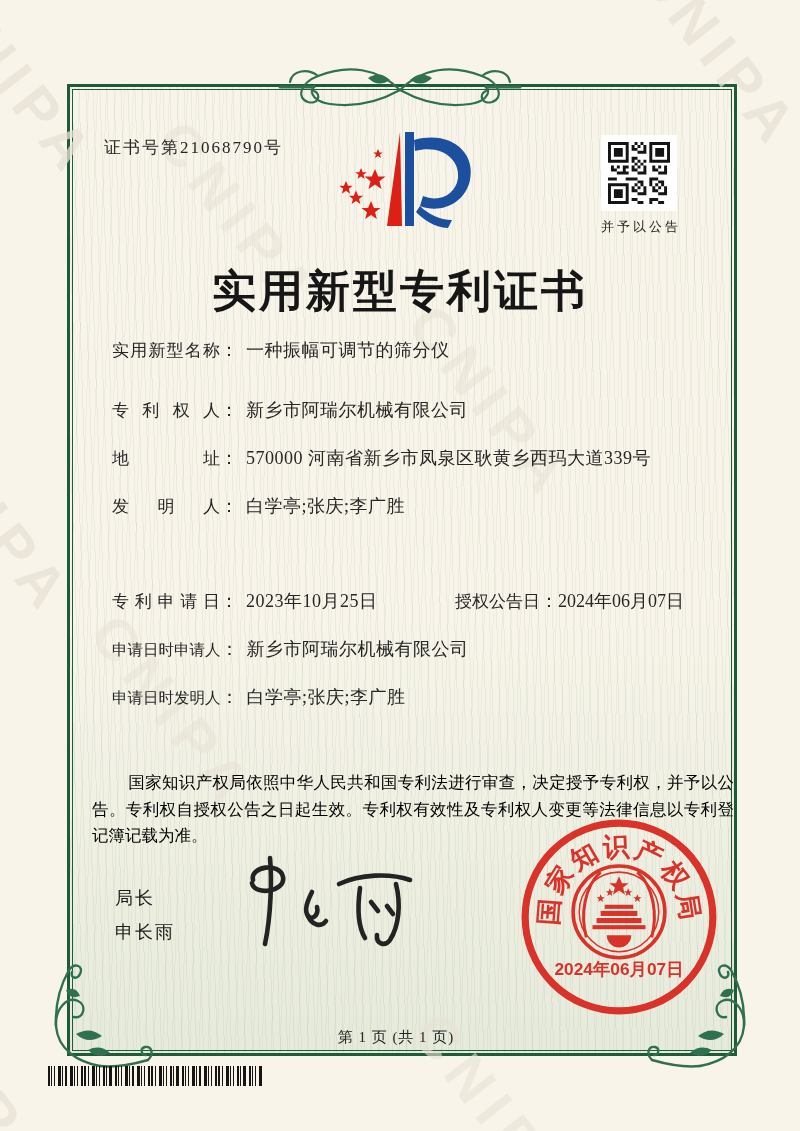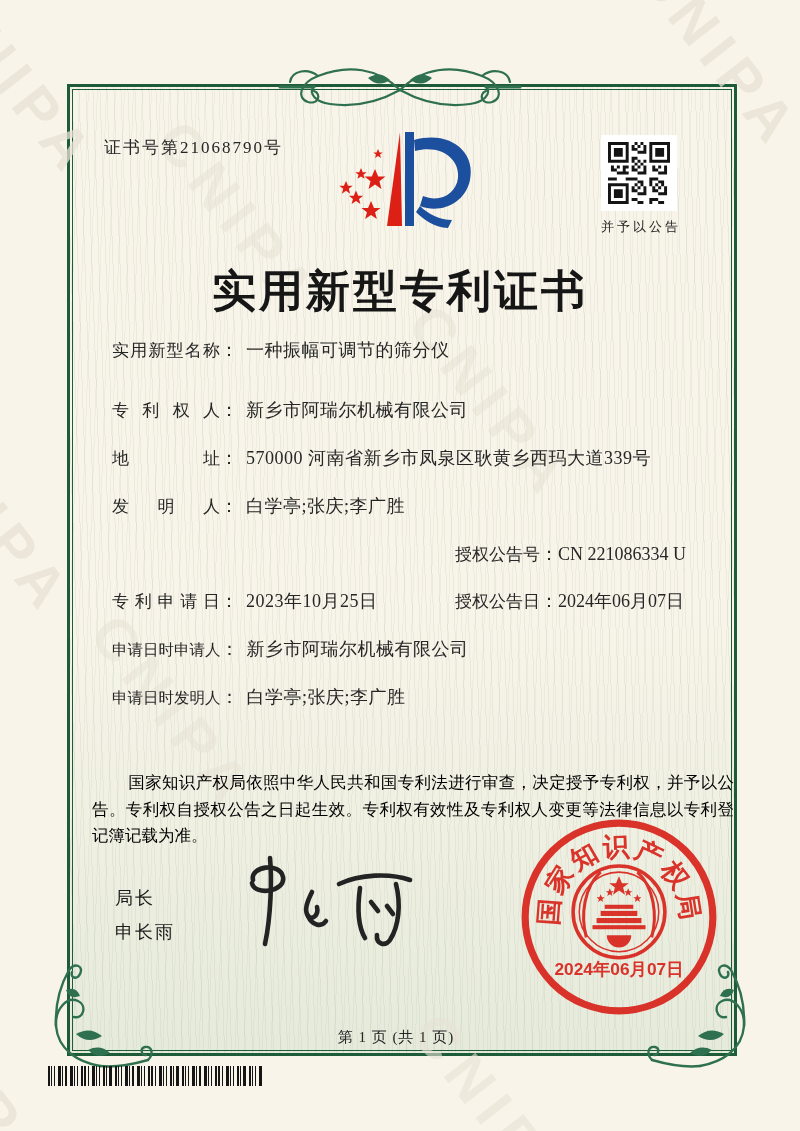--- a/index.html
+++ b/index.html
@@ -150,23 +150,20 @@
     <span class="lab">实用新型名称</span><span class="colon">：</span><span class="val">一种振幅可调节的筛分仪</span>
   </div>
   <div class="row" style="top:398px">
     <span class="lab">专利权人</span><span class="colon">：</span><span class="val">新乡市阿瑞尔机械有限公司</span>
   </div>
   <div class="row" style="top:446px">
     <span class="lab">地址</span><span class="colon">：</span><span class="val">570000 河南省新乡市凤泉区耿黄乡西玛大道339号</span>
   </div>
   <div class="row" style="top:494px">
     <span class="lab">发明人</span><span class="colon">：</span><span class="val">白学亭;张庆;李广胜</span>
-  </div>
-  <div class="rcol" style="top:542px">
-    <span class="lab">授权公告号</span><span class="colon">：</span><span class="val">CN 221086334 U</span>
   </div>
   <div class="row" style="top:589px">
     <span class="lab">专利申请日</span><span class="colon">：</span><span class="val">2023年10月25日</span>
   </div>
   <div class="rcol" style="top:589px">
     <span class="lab">授权公告日</span><span class="colon">：</span><span class="val">2024年06月07日</span>
   </div>
   <div class="row wide" style="top:637px">
     <span class="lab">申请日时申请人</span><span class="colon">：</span><span class="val">新乡市阿瑞尔机械有限公司</span>
   </div>

